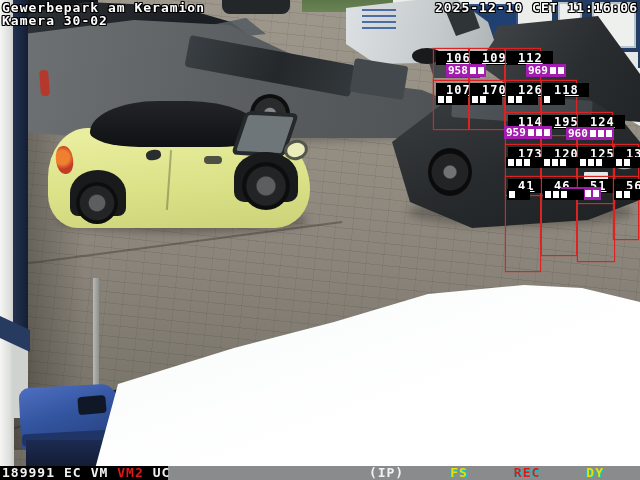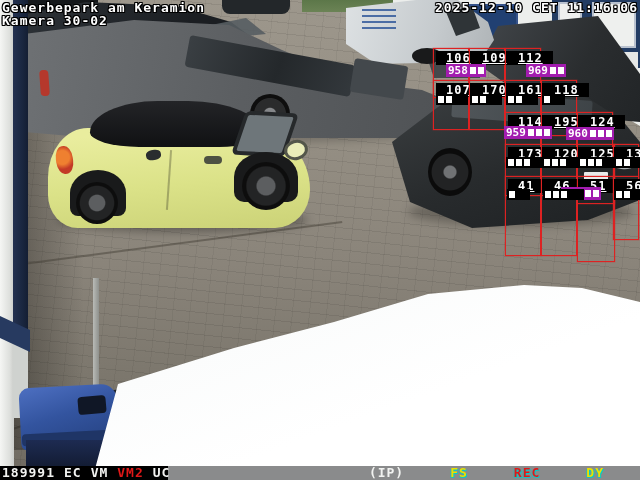--- a/index.html
+++ b/index.html
@@ -246,21 +246,21 @@
       <div class="zbox" style="left: 505px; top: 48px; width: 36px; height: 50px; border-color: rgb(221, 34, 34);">
         <span class="zlabel">112</span>
       </div>
       <div class="zbox" style="left: 433px; top: 80px; width: 36px; height: 50px; border-color: rgb(221, 34, 34);">
         <span class="zlabel">107</span>
       </div>
       <div class="zbox" style="left: 469px; top: 80px; width: 36px; height: 50px; border-color: rgb(221, 34, 34);">
         <span class="zlabel">170</span>
       </div>
       <div class="zbox" style="left: 505px; top: 80px; width: 36px; height: 56px; border-color: rgb(221, 34, 34);">
-        <span class="zlabel">161</span>
+        <span class="zlabel">126</span>
       </div>
       <div class="zbox" style="left: 541px; top: 80px; width: 36px; height: 56px; border-color: rgb(221, 34, 34);">
         <span class="zlabel">118</span>
       </div>
       <div class="zbox" style="left: 505px; top: 112px; width: 36px; height: 50px; border-color: rgb(221, 34, 34);">
         <span class="zlabel">114</span>
       </div>
       <div class="zbox" style="left: 541px; top: 112px; width: 36px; height: 50px; border-color: rgb(221, 34, 34);">
         <span class="zlabel">195</span>
       </div>
@@ -272,21 +272,21 @@
       </div>
       <div class="zbox" style="left: 541px; top: 144px; width: 36px; height: 52px; border-color: rgb(221, 34, 34);">
         <span class="zlabel">120</span>
       </div>
       <div class="zbox" style="left: 577px; top: 144px; width: 38px; height: 60px; border-color: rgb(221, 34, 34);">
         <span class="zlabel">125</span>
       </div>
       <div class="zbox" style="left: 613px; top: 144px; width: 26px; height: 52px; border-color: rgb(221, 34, 34);">
         <span class="zlabel">130</span>
       </div>
-      <div class="zbox" style="left: 505px; top: 176px; width: 36px; height: 80px; border-color: rgb(221, 34, 34);">
+      <div class="zbox" style="left: 505px; top: 176px; width: 36px; height: 96px; border-color: rgb(221, 34, 34);">
         <span class="zlabel">41</span>
       </div>
       <div class="zbox" style="left: 541px; top: 176px; width: 36px; height: 80px; border-color: rgb(221, 34, 34);">
         <span class="zlabel">46</span>
       </div>
       <div class="zbox" style="left: 577px; top: 176px; width: 38px; height: 86px; border-color: rgb(221, 34, 34);">
         <span class="zlabel">51</span>
       </div>
       <div class="zbox" style="left: 613px; top: 176px; width: 26px; height: 64px; border-color: rgb(221, 34, 34);">
         <span class="zlabel">56</span>

